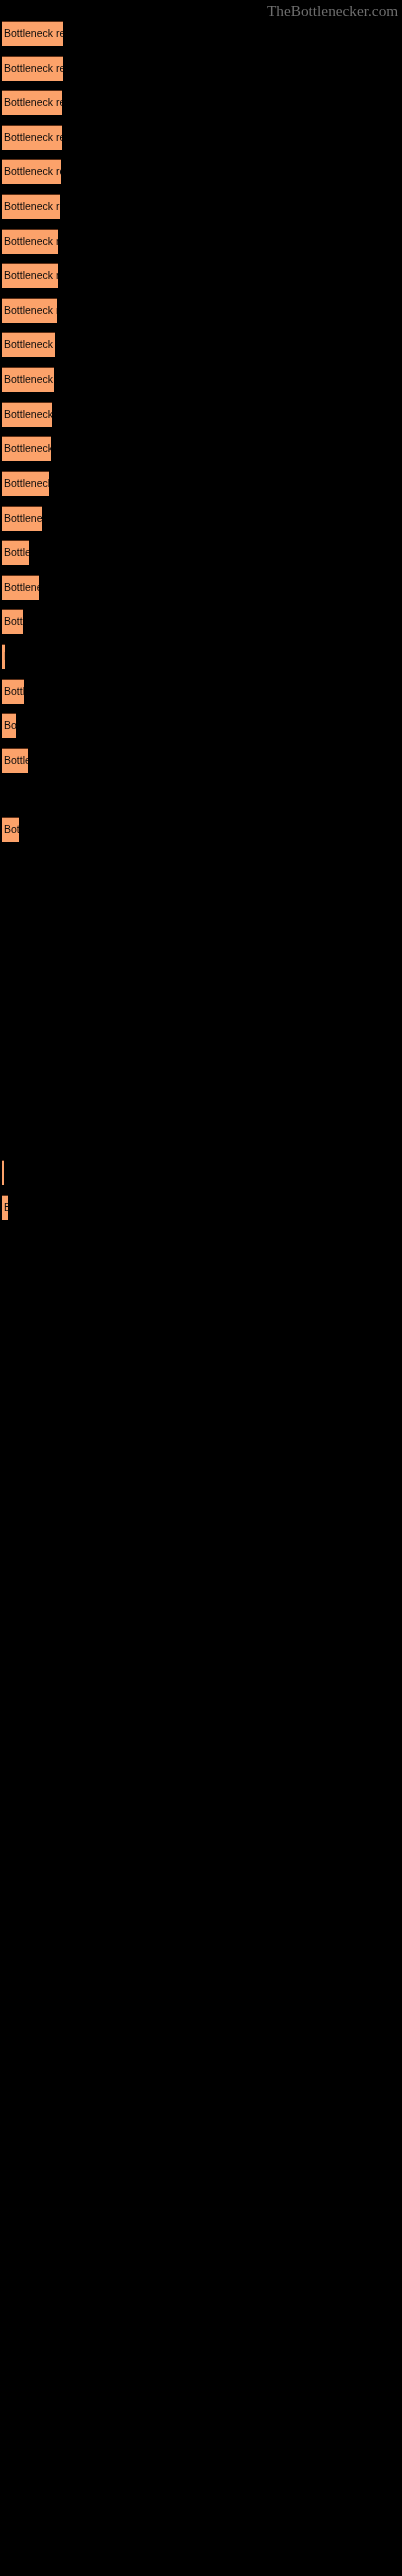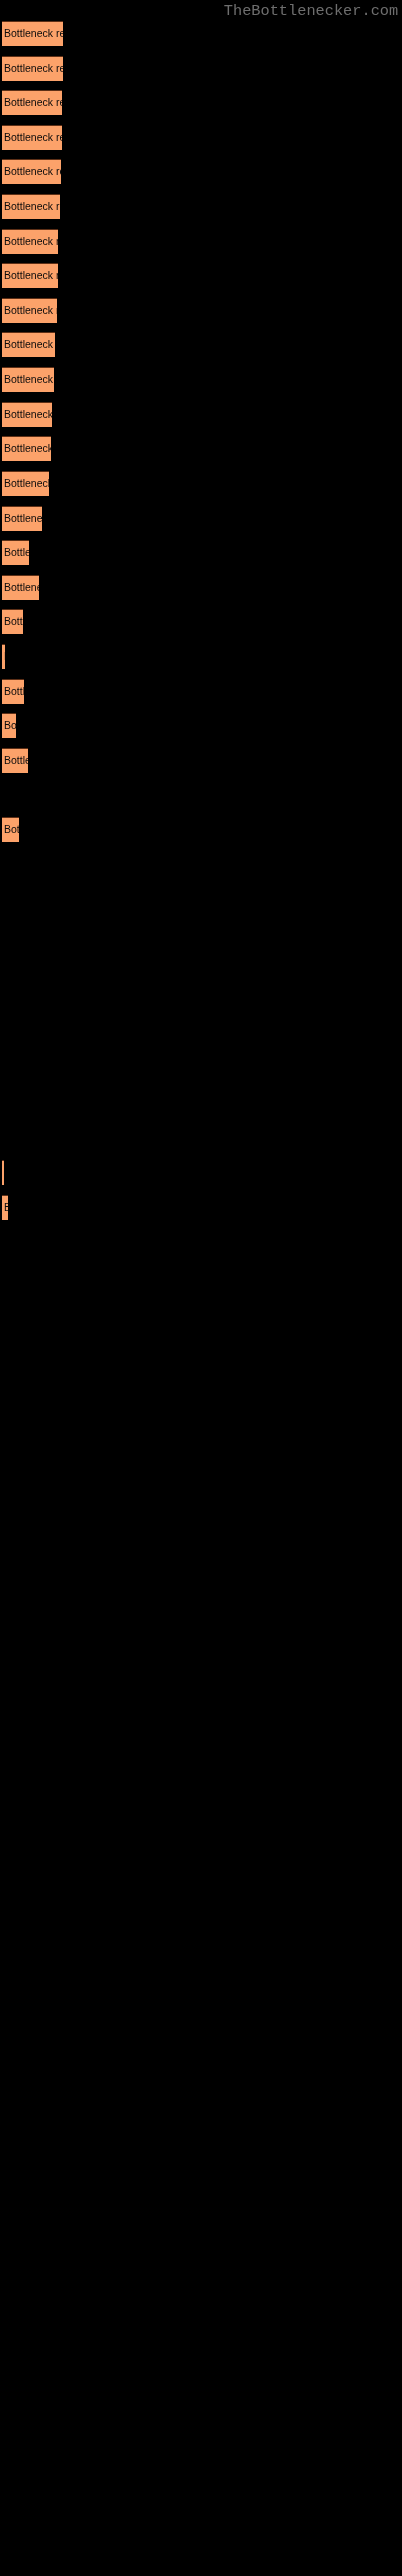--- a/index.html
+++ b/index.html
@@ -18,21 +18,21 @@
     width:403px; height:2576px;
   }
   .site-title{
     position:absolute;
     right:4.8px;
     top:1.6px;
     font-size:15.3px;
     color:#6e6e6e;
     letter-spacing:0px;
     white-space:nowrap;
-    font-family:Liberation Mono, monospace;
+    font-family:Liberation Serif, serif;
   }
   .bars-layer{
     position:absolute;
     left:0; top:0;
     width:403px; height:2576px;
   }
   .bar{
     position:absolute;
     left:1.6px;
     height:25px;

